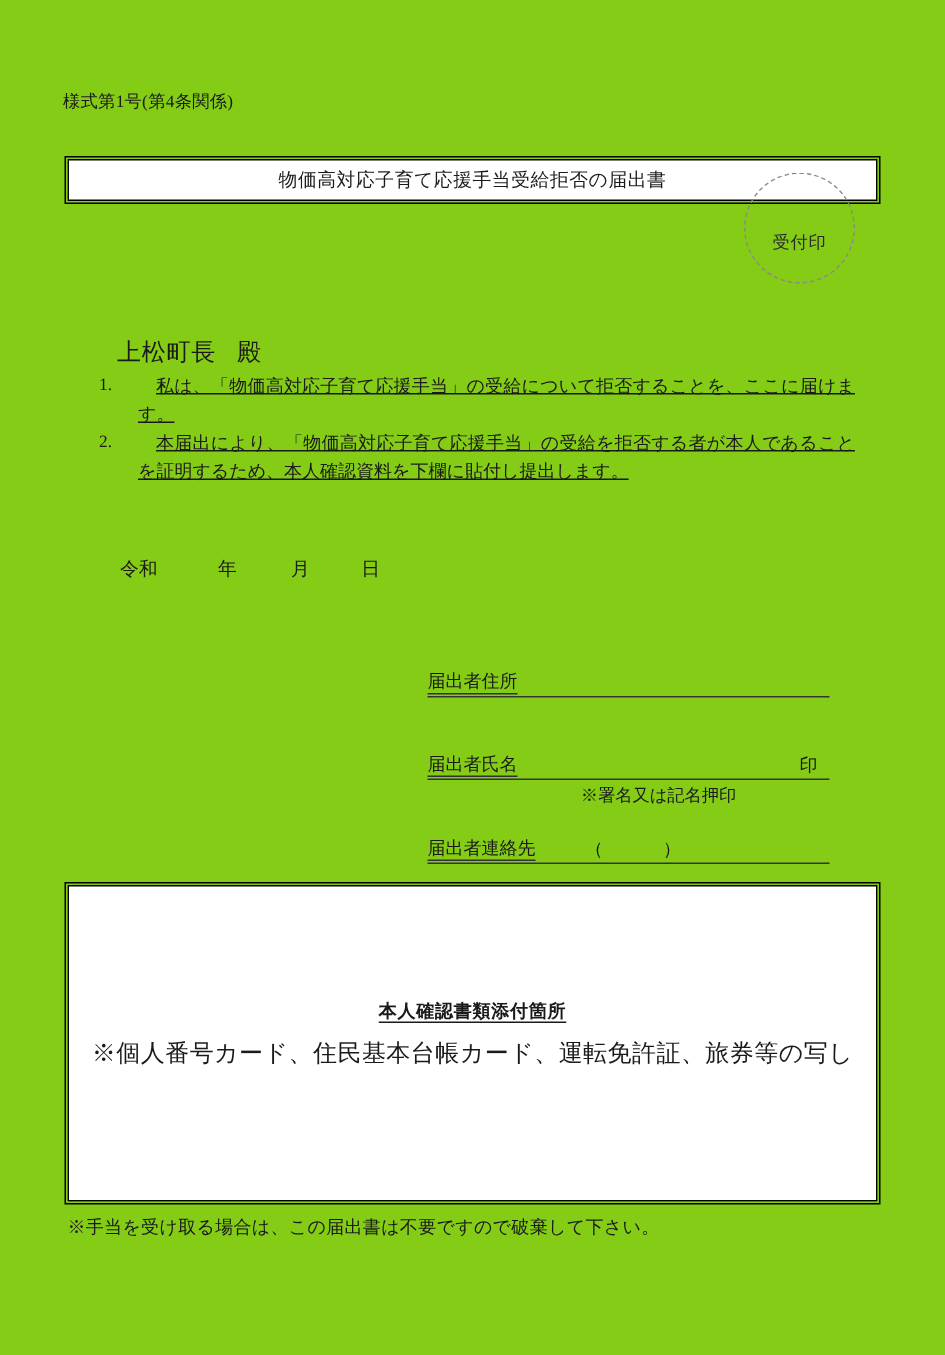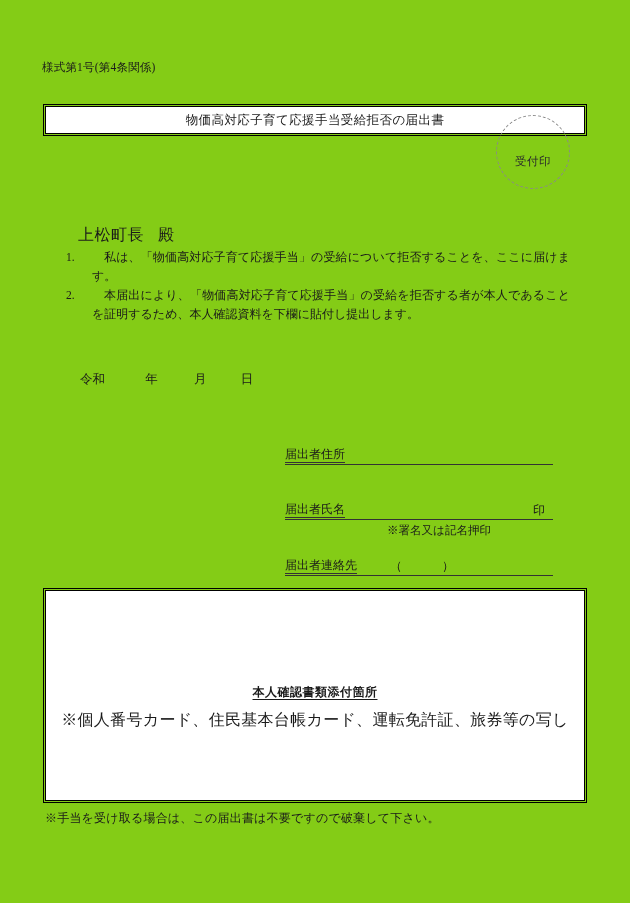--- a/index.html
+++ b/index.html
@@ -110,20 +110,21 @@
     top: 0;
     width: 26px;
     font-size: 11.5px;
     font-family: "Liberation Serif", serif;
   }
   .clause .body {
     margin-left: 26px;
     text-align: justify;
     text-justify: inter-character;
     text-align-last: left;
+    text-decoration: underline;
   }
   .clause .body .lead { margin-left: 12px; }
 
   
   .date-line {
     position: absolute;
     left: 80px;
     top: 371px;
     font-size: 12.5px;
     white-space: nowrap;
@@ -191,21 +192,21 @@
     height: 211px;
     border: 1px solid #000;
     outline: 1px solid #000;
     outline-offset: 1px;
     box-sizing: border-box;
     background: #fff;
   }
   .attach-inner {
     position: absolute;
     left: 0;
-    top: 93px;
+    top: 75px;
     width: 100%;
     text-align: center;
   }
   .attach-title {
     font-size: 12px;
     font-weight: 700;
     text-decoration: underline;
     text-underline-offset: 3px;
     letter-spacing: 0.5px;
     white-space: nowrap;

